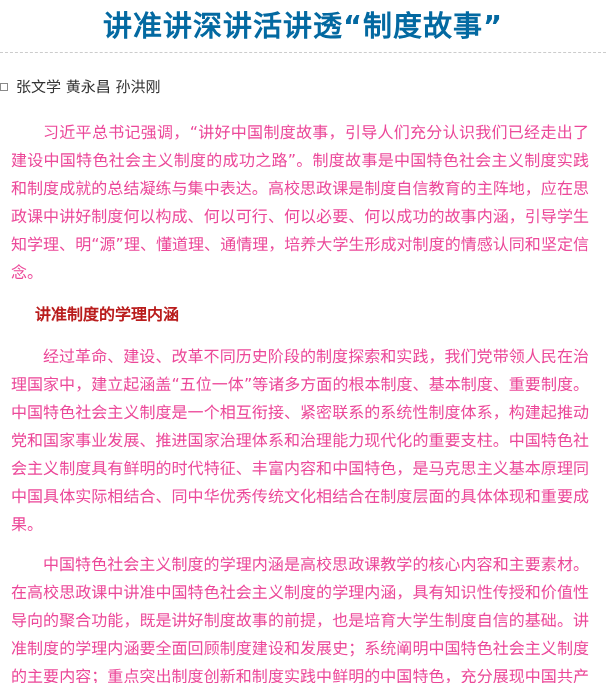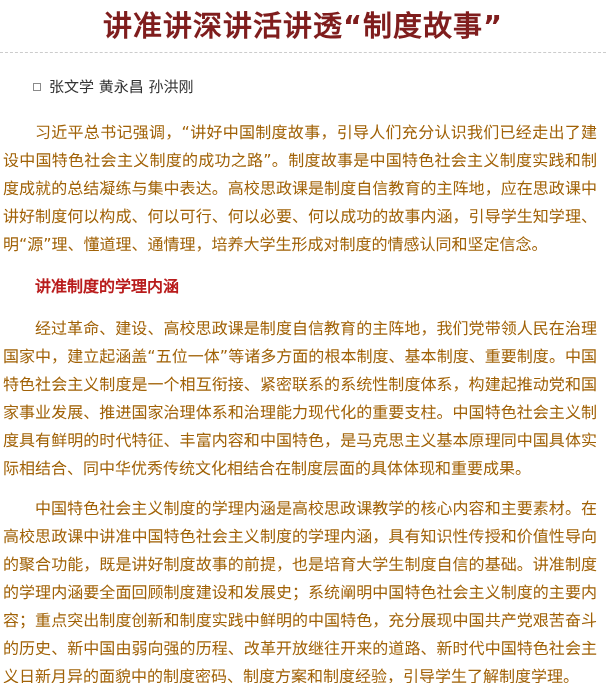--- a/index.html
+++ b/index.html
@@ -19,55 +19,54 @@
     box-sizing: border-box;
   }
   .article-title {
     margin: 0;
     padding: 8px 10px 0 10px;
     font-size: 29px;
     line-height: 36px;
     font-weight: 700;
     letter-spacing: 1px;
     text-align: center;
-    color: #7f1d1d;
+    color: #0369a1;
   }
   .title-divider {
     margin: 8px 0 0 0;
     border: none;
     border-top: 1px dashed #cccccc;
     height: 0;
   }
   .byline {
     margin: 24px 0 0 0;
-    padding-left: 33px;
     display: flex;
     align-items: center;
     font-size: 15px;
     line-height: 20px;
     color: #333333;
   }
   .square-bullet {
     display: inline-block;
     width: 6px;
     height: 6px;
     border: 1px solid #8a8a8a;
     margin-right: 8px;
     flex: 0 0 auto;
   }
   .content {
     padding: 0 9px 0 3px;
   }
   .content p {
-    margin: 0;
+    margin: 8px;
     font-size: 16px;
     line-height: 28px;
     text-align: justify;
     text-indent: 2em;
-    color: #a16207;
+    color: #ec4899;
     word-break: break-all;
   }
   .para-intro   { margin-top: 22px !important; }
   .section-heading {
     margin: 14px 0 0 0;
     font-size: 16px;
     line-height: 28px;
     font-weight: 700;
     text-indent: 2em;
     color: #b91c1c;
@@ -88,19 +87,19 @@
     <span class="square-bullet"></span>
     <span>张文学 黄永昌 孙洪刚</span>
   </div>
 
   <div class="content">
 
     <p class="para-intro">习近平总书记强调，“讲好中国制度故事，引导人们充分认识我们已经走出了建设中国特色社会主义制度的成功之路”。制度故事是中国特色社会主义制度实践和制度成就的总结凝练与集中表达。高校思政课是制度自信教育的主阵地，应在思政课中讲好制度何以构成、何以可行、何以必要、何以成功的故事内涵，引导学生知学理、明“源”理、懂道理、通情理，培养大学生形成对制度的情感认同和坚定信念。</p>
 
     <h2 class="section-heading">讲准制度的学理内涵</h2>
 
-    <p class="para-2">经过革命、建设、高校思政课是制度自信教育的主阵地，我们党带领人民在治理国家中，建立起涵盖“五位一体”等诸多方面的根本制度、基本制度、重要制度。中国特色社会主义制度是一个相互衔接、紧密联系的系统性制度体系，构建起推动党和国家事业发展、推进国家治理体系和治理能力现代化的重要支柱。中国特色社会主义制度具有鲜明的时代特征、丰富内容和中国特色，是马克思主义基本原理同中国具体实际相结合、同中华优秀传统文化相结合在制度层面的具体体现和重要成果。</p>
+    <p class="para-2">经过革命、建设、改革不同历史阶段的制度探索和实践，我们党带领人民在治理国家中，建立起涵盖“五位一体”等诸多方面的根本制度、基本制度、重要制度。中国特色社会主义制度是一个相互衔接、紧密联系的系统性制度体系，构建起推动党和国家事业发展、推进国家治理体系和治理能力现代化的重要支柱。中国特色社会主义制度具有鲜明的时代特征、丰富内容和中国特色，是马克思主义基本原理同中国具体实际相结合、同中华优秀传统文化相结合在制度层面的具体体现和重要成果。</p>
 
     <p class="para-3">中国特色社会主义制度的学理内涵是高校思政课教学的核心内容和主要素材。在高校思政课中讲准中国特色社会主义制度的学理内涵，具有知识性传授和价值性导向的聚合功能，既是讲好制度故事的前提，也是培育大学生制度自信的基础。讲准制度的学理内涵要全面回顾制度建设和发展史；系统阐明中国特色社会主义制度的主要内容；重点突出制度创新和制度实践中鲜明的中国特色，充分展现中国共产党艰苦奋斗的历史、新中国由弱向强的历程、改革开放继往开来的道路、新时代中国特色社会主义日新月异的面貌中的制度密码、制度方案和制度经验，引导学生了解制度学理。</p>
 
   </div>
 
 </div>
 
 </body></html>

